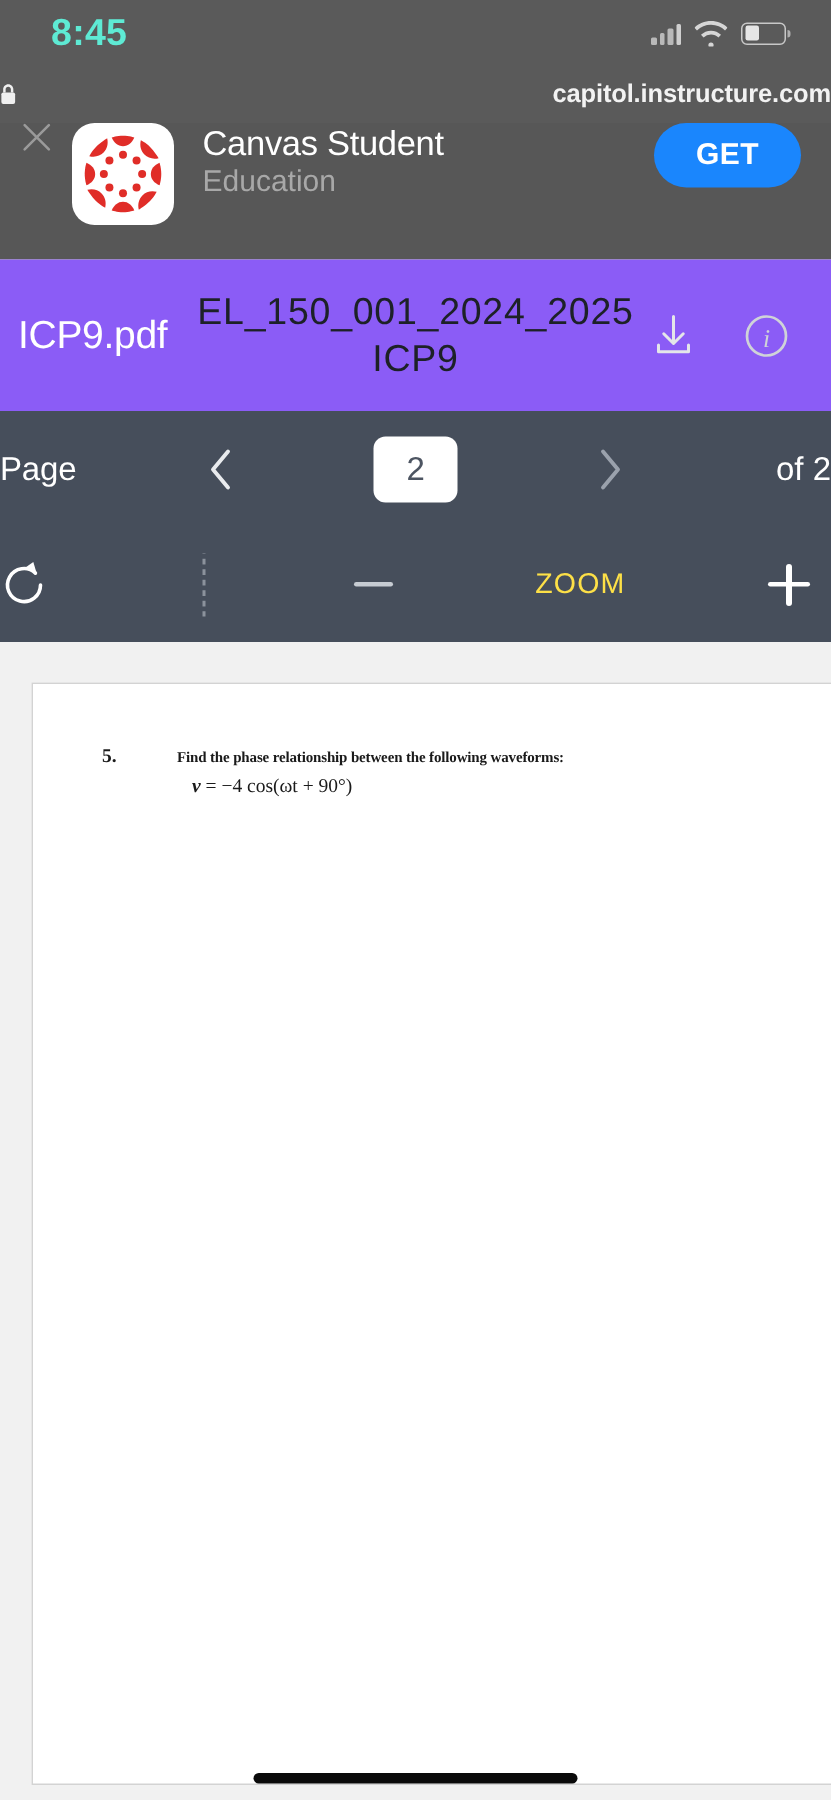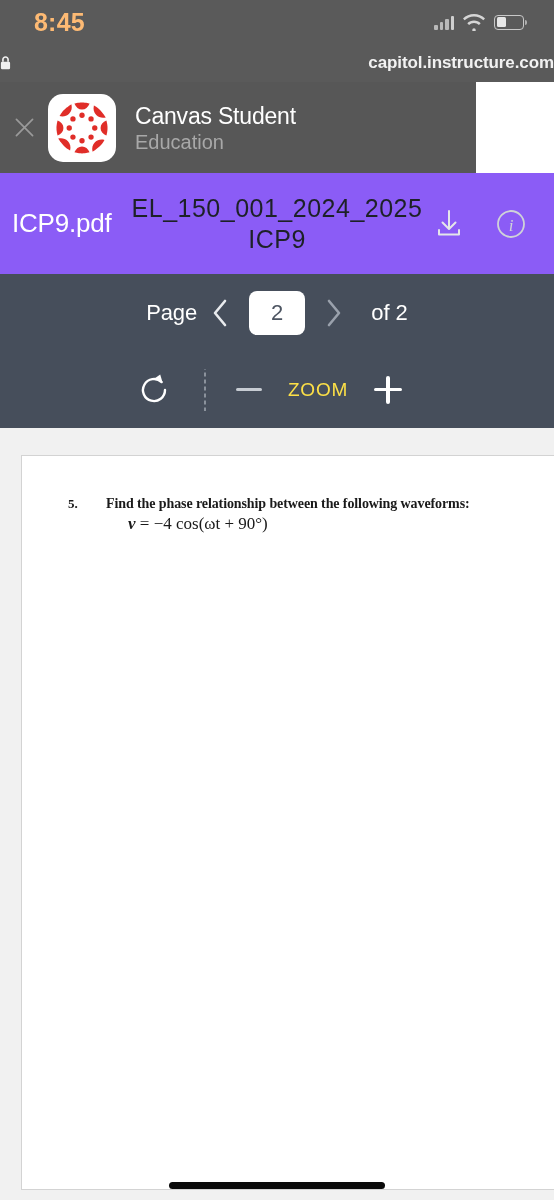--- a/index.html
+++ b/index.html
@@ -28,21 +28,21 @@
     width: 554px;
     height: 44px;
     background: #5a5a5a;
     display: flex;
     align-items: center;
     justify-content: space-between;
     padding: 0 30px 0 34px;
     box-sizing: border-box;
   }
   .status-time {
-    color: #fdba74;
+    color: #5eead4;
     font-size: 25px;
     font-weight: bold;
     letter-spacing: 0.2px;
   }
   .status-right {
     display: flex;
     align-items: center;
     gap: 9px;
   }
   .signal-bars {
@@ -105,25 +105,25 @@
     color: #f2f2f2;
     font-size: 17px;
     font-weight: bold;
     letter-spacing: -0.1px;
   }
 
   
   .smartbanner {
     position: absolute;
     top: 82px; left: 0;
-    width: 476px;
+    width: 554px;
     height: 91px;
     background: #575757;
     display: flex;
-    align-items: center;
+    align-items: flex-start;
     box-sizing: border-box;
     padding: 0 20px 0 0;
   }
   .banner-close {
     width: 48px;
     display: flex;
     align-items: center;
     justify-content: center;
     flex: none;
   }
@@ -219,21 +219,21 @@
     top: 274px; left: 0;
     width: 554px;
     height: 154px;
     background: #464e5b;
     box-sizing: border-box;
   }
   .toolbar-row {
     height: 77px;
     display: flex;
     align-items: center;
-    justify-content: center;
+    justify-content: space-between;
     padding-right: 0;
     box-sizing: border-box;
   }
   .page-label {
     color: #ffffff;
     font-size: 22px;
     letter-spacing: -0.1px;
   }
   .chev {
     width: 46px;
@@ -330,27 +330,28 @@
   .prob-row {
     display: flex;
     align-items: baseline;
   }
   .prob-num {
     width: 38px;
     font-size: 13px;
     font-weight: bold;
   }
   .prob-stem {
-    font-size: 14px;
+    font-size: 10px;
     font-weight: bold;
     letter-spacing: -0.1px;
+    margin-left: 12px;
   }
   .eq {
     margin-left: 60px;
-    font-size: 17px;
+    font-size: 13px;
     line-height: 23px;
     white-space: nowrap;
   }
   .eq .var { font-style: italic; font-weight: bold; }
   .eq .vari { font-style: italic; }
   .eq .fn { font-style: normal; }
 
   
   .home-indicator {
     position: absolute;
@@ -421,20 +422,21 @@
           <circle cx="65.6" cy="65.6" r="4.6"></circle>
           <circle cx="65.6" cy="34.4" r="4.6"></circle>
           <circle cx="34.4" cy="65.6" r="4.6"></circle>
         </g>
       </svg>
     </div>
     <div class="banner-text">
       <div class="banner-title">Canvas Student</div>
       <div class="banner-sub">Education</div>
     </div>
+    <button class="get-button">GET</button>
   </div>
 
   <div class="pdf-header">
     <div class="pdf-filename">ICP9.pdf</div>
     <div class="ghost-wrap">
       <div class="ghost-line">EL_150_001_2024_2025</div>
       <div class="ghost-line">ICP9</div>
     </div>
     <div class="pdf-header-actions">
       <svg width="26" height="30" viewBox="0 0 26 30">

